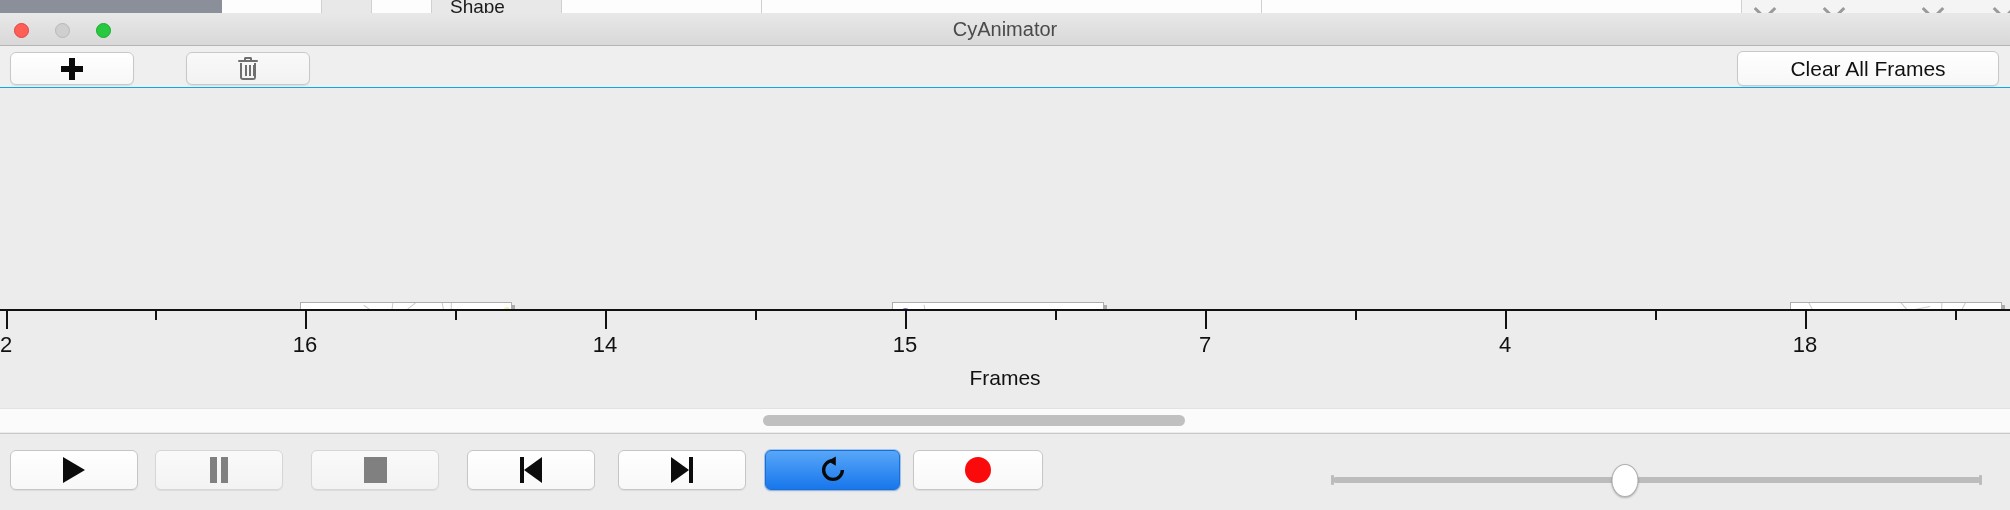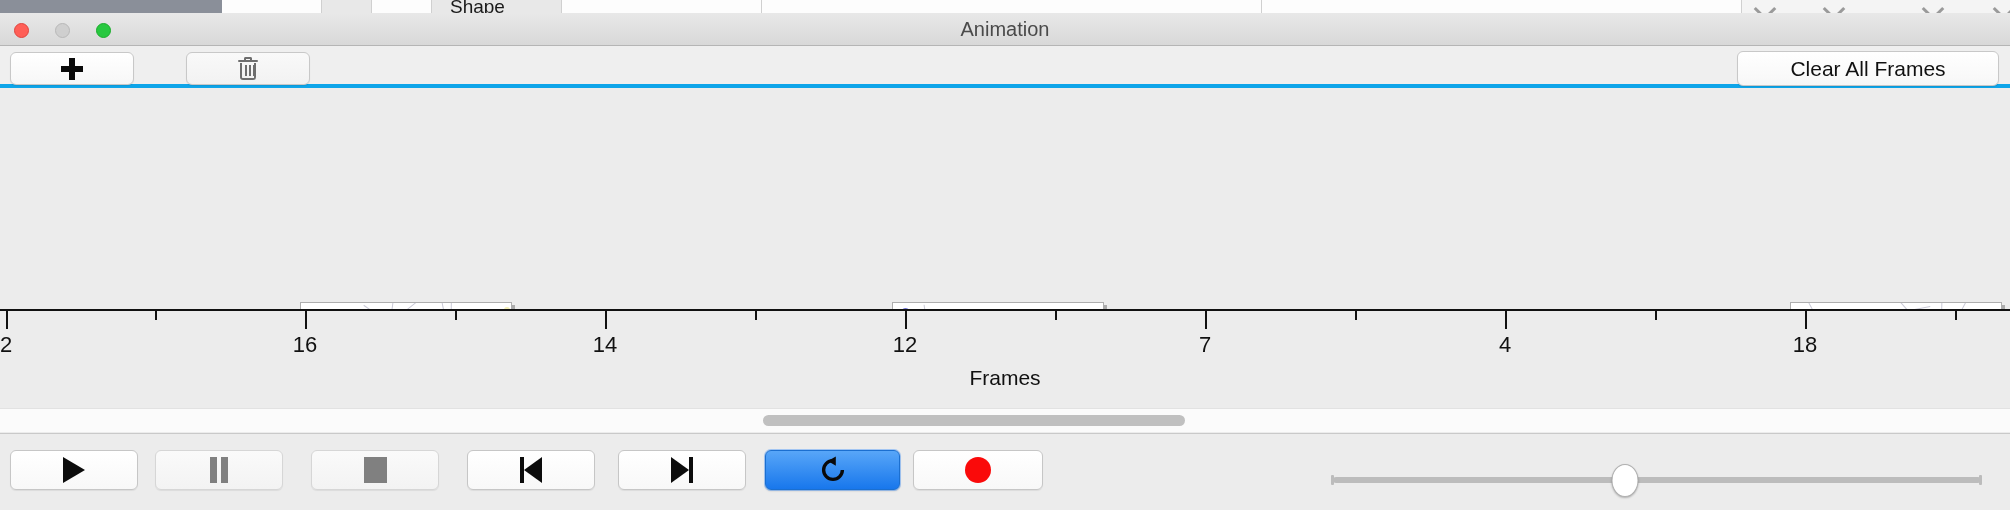--- a/index.html
+++ b/index.html
@@ -75,21 +75,21 @@
     text-align: center;
     font-size: 20px;
     color: #4a4a4a;
   }
 
   
   .toolbar {
     position: absolute; left: 0; top: 46px;
     width: 2010px; height: 42px;
     background: #efefef;
-    border-bottom: 4px solid #0ea5e9;
+    border-bottom: 1px solid #0ea5e9;
   }
   .tb-btn {
     position: absolute;
     border-radius: 6px;
     border: 1px solid #c8c8c8;
     background: linear-gradient(to bottom, #ffffff 0%, #f7f7f7 100%);
     box-shadow: 0 1px 1px rgba(0,0,0,0.08);
     display: flex;
     align-items: center;
     justify-content: center;
@@ -306,21 +306,21 @@
     <div class="bg-chev" style="left:1757px;"></div>
     <div class="bg-chev" style="left:1826px;"></div>
     <div class="bg-chev" style="left:1925px;"></div>
     <div class="bg-chev" style="left:1996px;"></div>
   </div>
 
   <div class="titlebar">
     <div class="traffic tl-close"></div>
     <div class="traffic tl-min"></div>
     <div class="traffic tl-max"></div>
-    <div class="win-title">Animation</div>
+    <div class="win-title">CyAnimator</div>
   </div>
 
   <div class="toolbar">
     <div class="tb-btn" id="btn-add">
       <span class="plus-icon"></span>
     </div>
     <div class="tb-btn flat" id="btn-del">
       <span class="trash-icon">
         <span class="handle"></span>
         <span class="lid"></span>
@@ -361,21 +361,21 @@
 
   <div class="axis-line"></div>
   <div id="ticks">
       <div class="tick major" style="left: 6px;"></div>
       <div class="tick-label" style="left: 6px;">2</div>
       <div class="tick major" style="left: 305px;"></div>
       <div class="tick-label" style="left: 305px;">16</div>
       <div class="tick major" style="left: 605px;"></div>
       <div class="tick-label" style="left: 605px;">14</div>
       <div class="tick major" style="left: 905px;"></div>
-      <div class="tick-label" style="left: 905px;">12</div>
+      <div class="tick-label" style="left: 905px;">15</div>
       <div class="tick major" style="left: 1205px;"></div>
       <div class="tick-label" style="left: 1205px;">7</div>
       <div class="tick major" style="left: 1505px;"></div>
       <div class="tick-label" style="left: 1505px;">4</div>
       <div class="tick major" style="left: 1805px;"></div>
       <div class="tick-label" style="left: 1805px;">18</div>
       <div class="tick minor" style="left: 155px;"></div>
       <div class="tick minor" style="left: 455px;"></div>
       <div class="tick minor" style="left: 755px;"></div>
       <div class="tick minor" style="left: 1055px;"></div>

